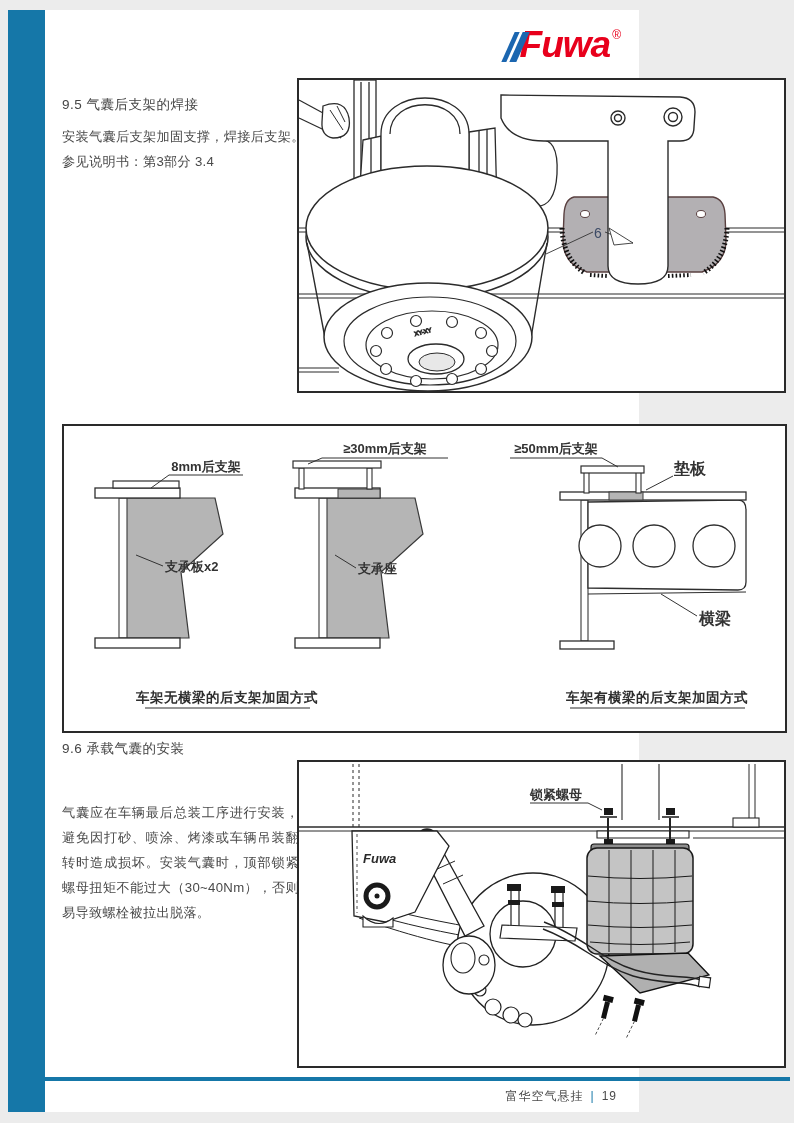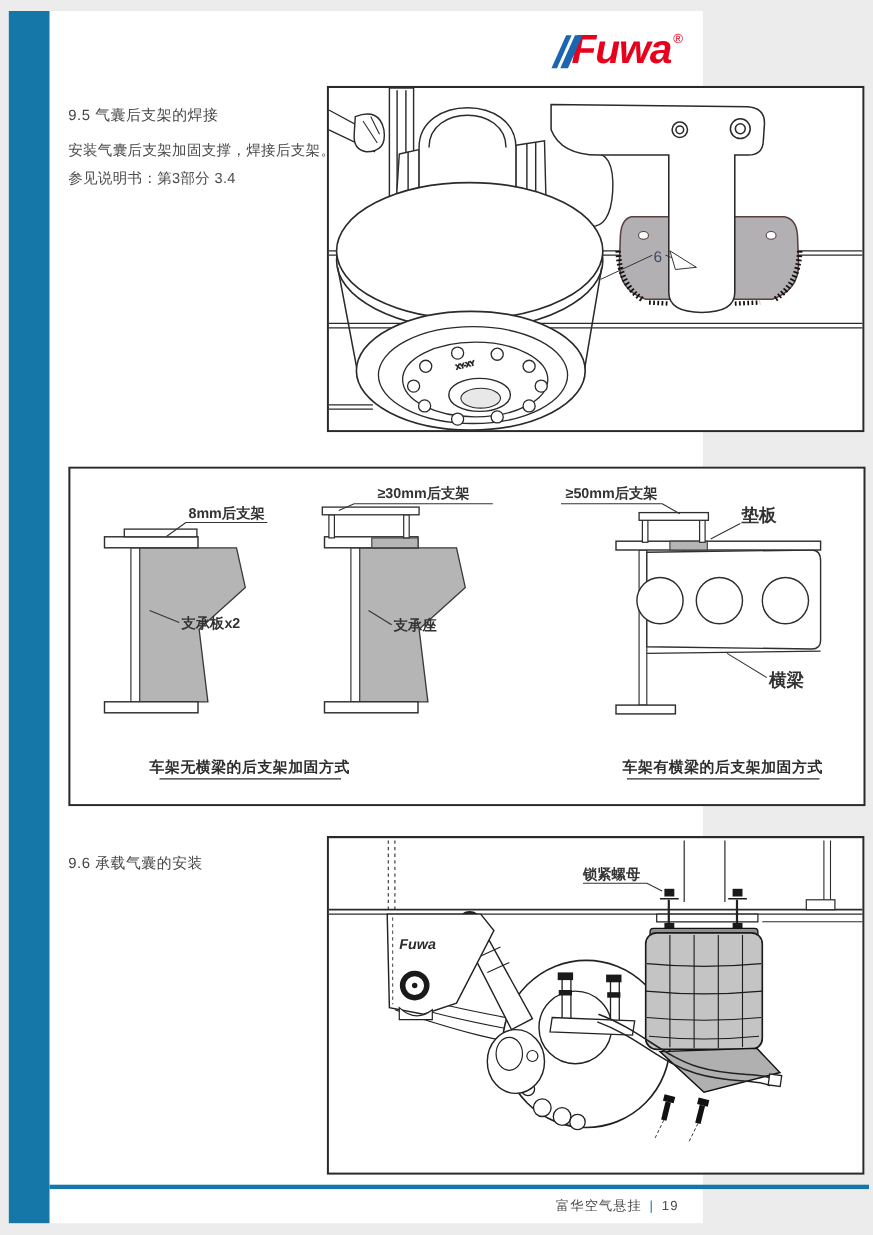--- a/index.html
+++ b/index.html
@@ -177,21 +177,22 @@
         <path d="M635,192 L599,170" stroke="#333" stroke-width="1" fill="none"></path>
       </g>
 
       <text x="165" y="278" text-anchor="middle" class="cap">车架无横梁的后支架加固方式</text>
       <path d="M83,284 L248,284" stroke="#2e2e2e" stroke-width="1.2"></path>
       <text x="595" y="278" text-anchor="middle" class="cap">车架有横梁的后支架加固方式</text>
       <path d="M508,284 L683,284" stroke="#2e2e2e" stroke-width="1.2"></path>
     </svg>
   </div>
 
-  <div class="h-sec" style="top:766px;">9.6 承载气囊的安装</div>
+  <div class="h-sec" style="top:730px;">9.6 承载气囊的安装</div>
+  <div class="body-sec body96" style="top:790px;">气囊应在车辆最后总装工序进行安装，避免因打砂、喷涂、烤漆或车辆吊装翻转时造成损坏。安装气囊时，顶部锁紧螺母扭矩不能过大（30~40Nm），否则易导致螺栓被拉出脱落。</div>
 
   <div class="fig" style="left:289px;top:750px;">
     <svg width="489" height="308" viewBox="0 0 489 308">
       <rect x="1" y="1" width="487" height="306" fill="#fff" stroke="#2a2a2a" stroke-width="2"></rect>
       <g stroke="#2b2b2b" fill="none">
         <line x1="2" y1="67" x2="487" y2="67" stroke-width="1.6"></line>
         <line x1="2" y1="71" x2="487" y2="71" stroke-width="1"></line>
         <line x1="396" y1="78" x2="487" y2="78" stroke-width="1"></line>
         <path d="M56,4 L56,67 M62,4 L62,67" stroke-width="1" stroke-dasharray="3 3"></path>
         <path d="M452,4 L452,58 M458,4 L458,58" stroke-width="1"></path>

